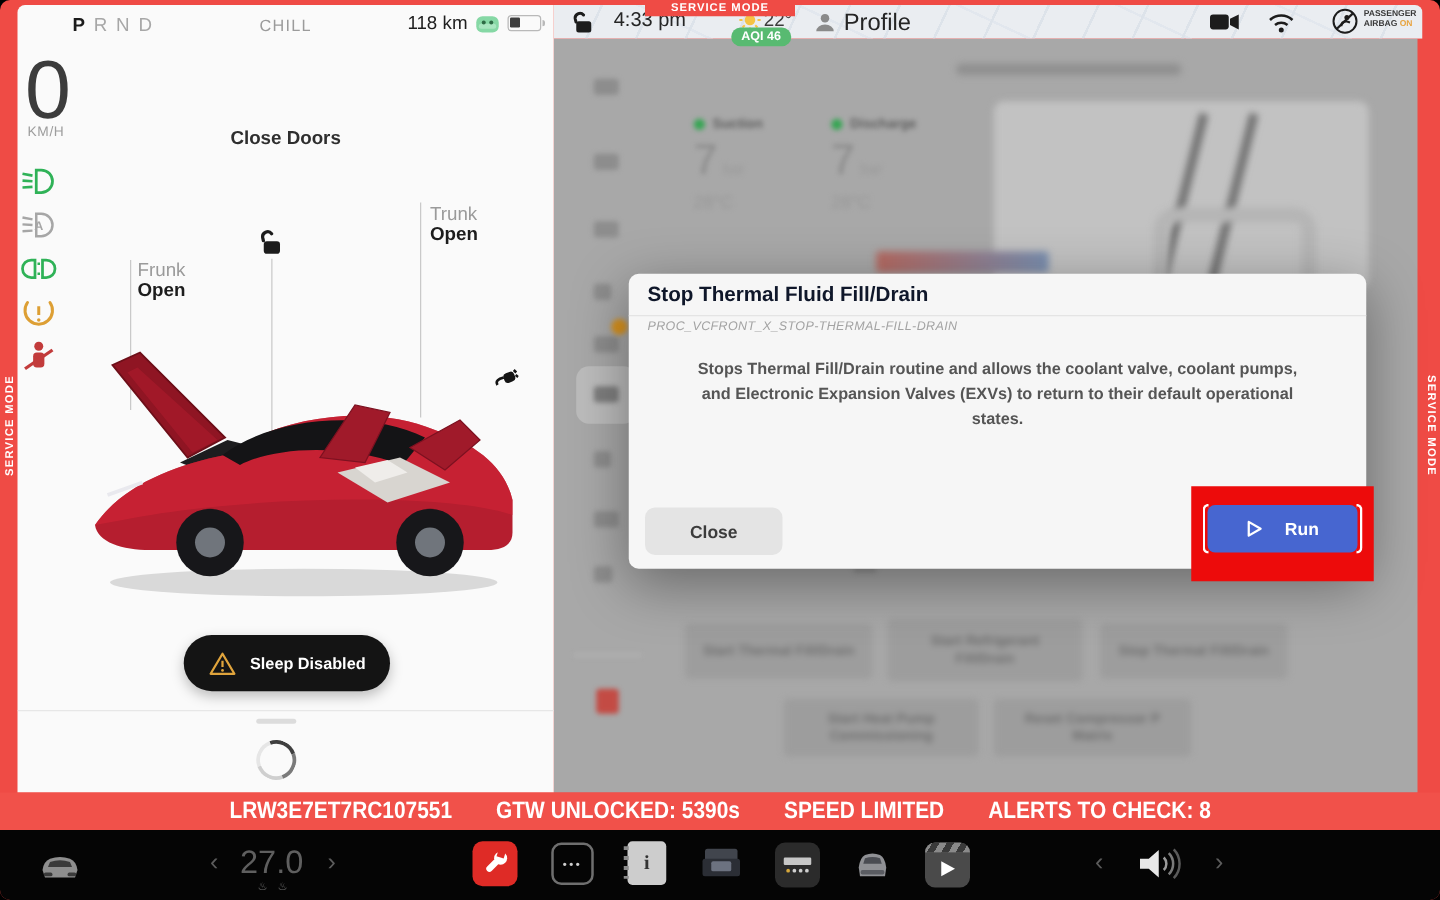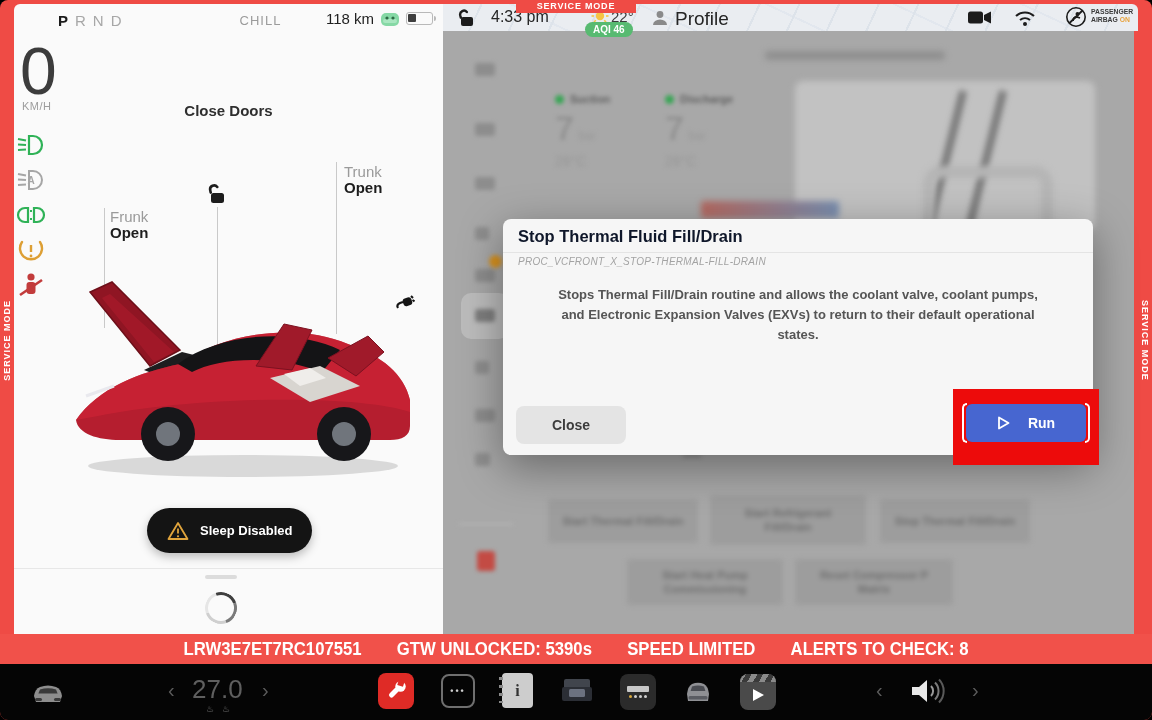--- a/index.html
+++ b/index.html
@@ -110,21 +110,21 @@
 
   <div class="abs svc-tab">SERVICE MODE</div>
   <div class="abs svc-vert left">SERVICE MODE</div>
   <div class="abs svc-vert right">SERVICE MODE</div>
 
   <div class="abs vpanel">
 
     <div class="abs" style="left:8px;top:8px;margin-left:36px;">
       <span class="gear active">P</span><span class="gear">R</span><span class="gear">N</span><span class="gear">D</span>
     </div>
-    <div class="abs chill" style="left:0;top:9px;width:429px;text-align:center;margin-left:32px;">CHILL</div>
+    <div class="abs chill" style="left:0;top:9px;width:429px;text-align:center;">CHILL</div>
     <div class="abs" style="right:10px;top:6px;display:flex;align-items:center;gap:6px;">
       <span class="range">118 km</span>
       <svg width="20" height="16" viewBox="0 0 20 16">
         <rect x="1" y="2" width="18" height="13" rx="5" fill="#86d8a5"></rect>
         <rect x="3" y="8" width="14" height="4" rx="2" fill="#a9e6c0"></rect>
         <circle cx="7" cy="7" r="1.6" fill="#2e6b45"></circle>
           <circle cx="13" cy="7" r="1.6" fill="#2e6b45"></circle>
       </svg>
       <div class="battery">
           <div class="fill"></div>

